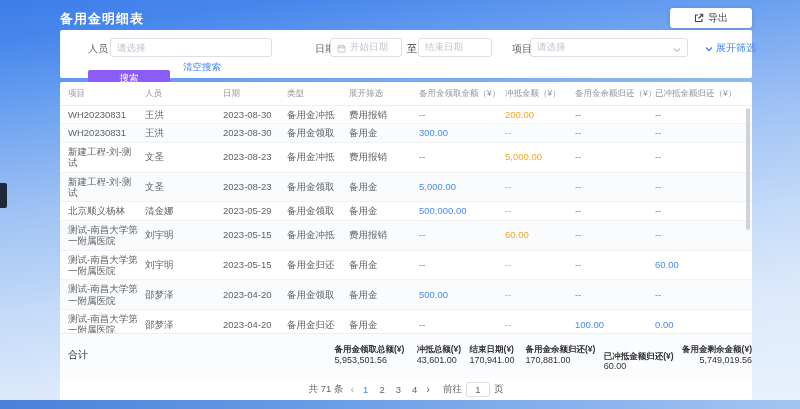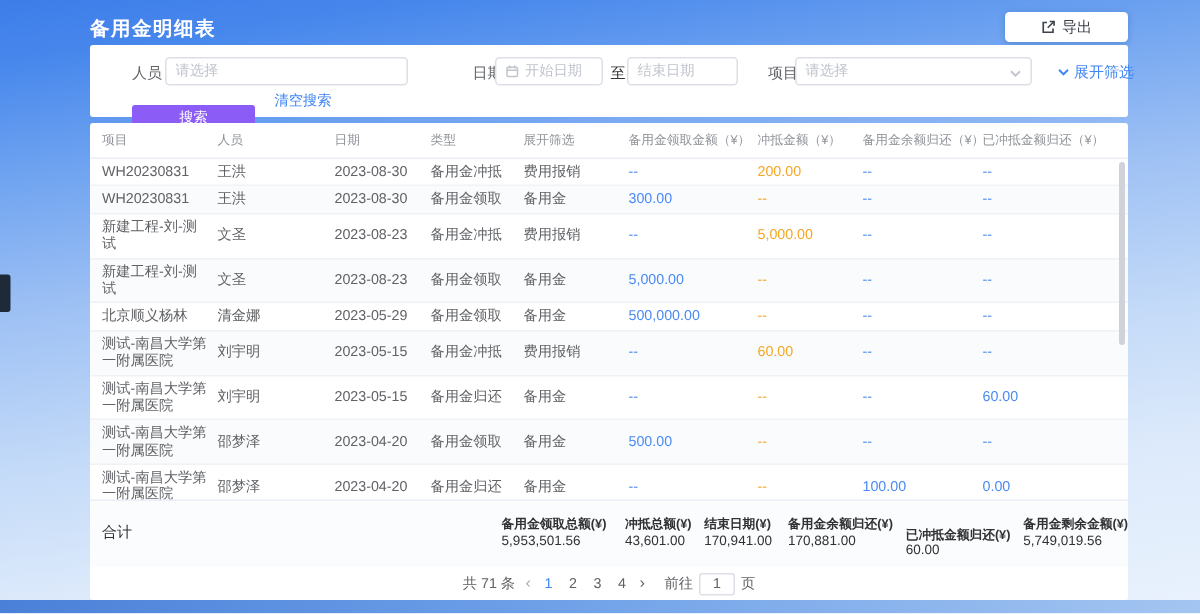--- a/index.html
+++ b/index.html
@@ -48,21 +48,21 @@
   td:nth-child(6), td:nth-child(8), td:nth-child(9) { color:#4a8af4; }
   td:nth-child(7) { color:#f5a623; }
   .scroll-thumb { position:absolute; right:2px; top:26px; width:4px; height:122px; background:#cfd3d9; border-radius:2px; }
 
   
   .summary { display:flex; align-items:center; border-top:1px solid #ebeef5; background:#fbfcfd; padding:4px 0 5px 0; flex-shrink:0; }
   .sum-total-label { width:280px; padding-left:8px; font-size:10px; color:#303133; }
   .sum-stat { white-space:nowrap; overflow:visible; }
   .sum-stat .lbl { font-size:8.5px; color:#303133; font-weight:bold; line-height:1.25; }
   .sum-stat .val { font-size:9px; color:#303133; line-height:1.3; }
-  .ss-0{width:84px;} .ss-1{width:54px;} .ss-2{width:57px;} .ss-3{width:80px;} .ss-4{width:80px;margin-top:13px;} .ss-5{flex:1;}
+  .ss-0{width:84px;} .ss-1{width:54px;} .ss-2{width:57px;} .ss-3{width:80px;} .ss-4{width:80px;margin-top:13px;} .ss-5{flex:1;text-align:right;}
 
   
   .pagination { height:22px; display:flex; align-items:center; justify-content:center; gap:7px; font-size:9.5px; color:#606266; flex-shrink:0; }
   .pg-arrow { cursor:pointer; font-size:11px; line-height:1; color:#a8abb2; background:none; border:none; font-family:inherit; }
   .pg-next { color:#606266; }
   .pg-num { cursor:pointer; background:none; border:none; font-size:9.5px; color:#606266; font-family:inherit; padding:0 2px; }
   .pg-num.active { color:#4086f4; }
   .goto-wrap { display:flex; align-items:center; gap:4px; margin-left:6px; }
   .goto-input { width:24px; height:15px; border:1px solid #dcdfe6; border-radius:2px; text-align:center; font-size:9.5px; color:#606266; outline:none; font-family:inherit; }
 

